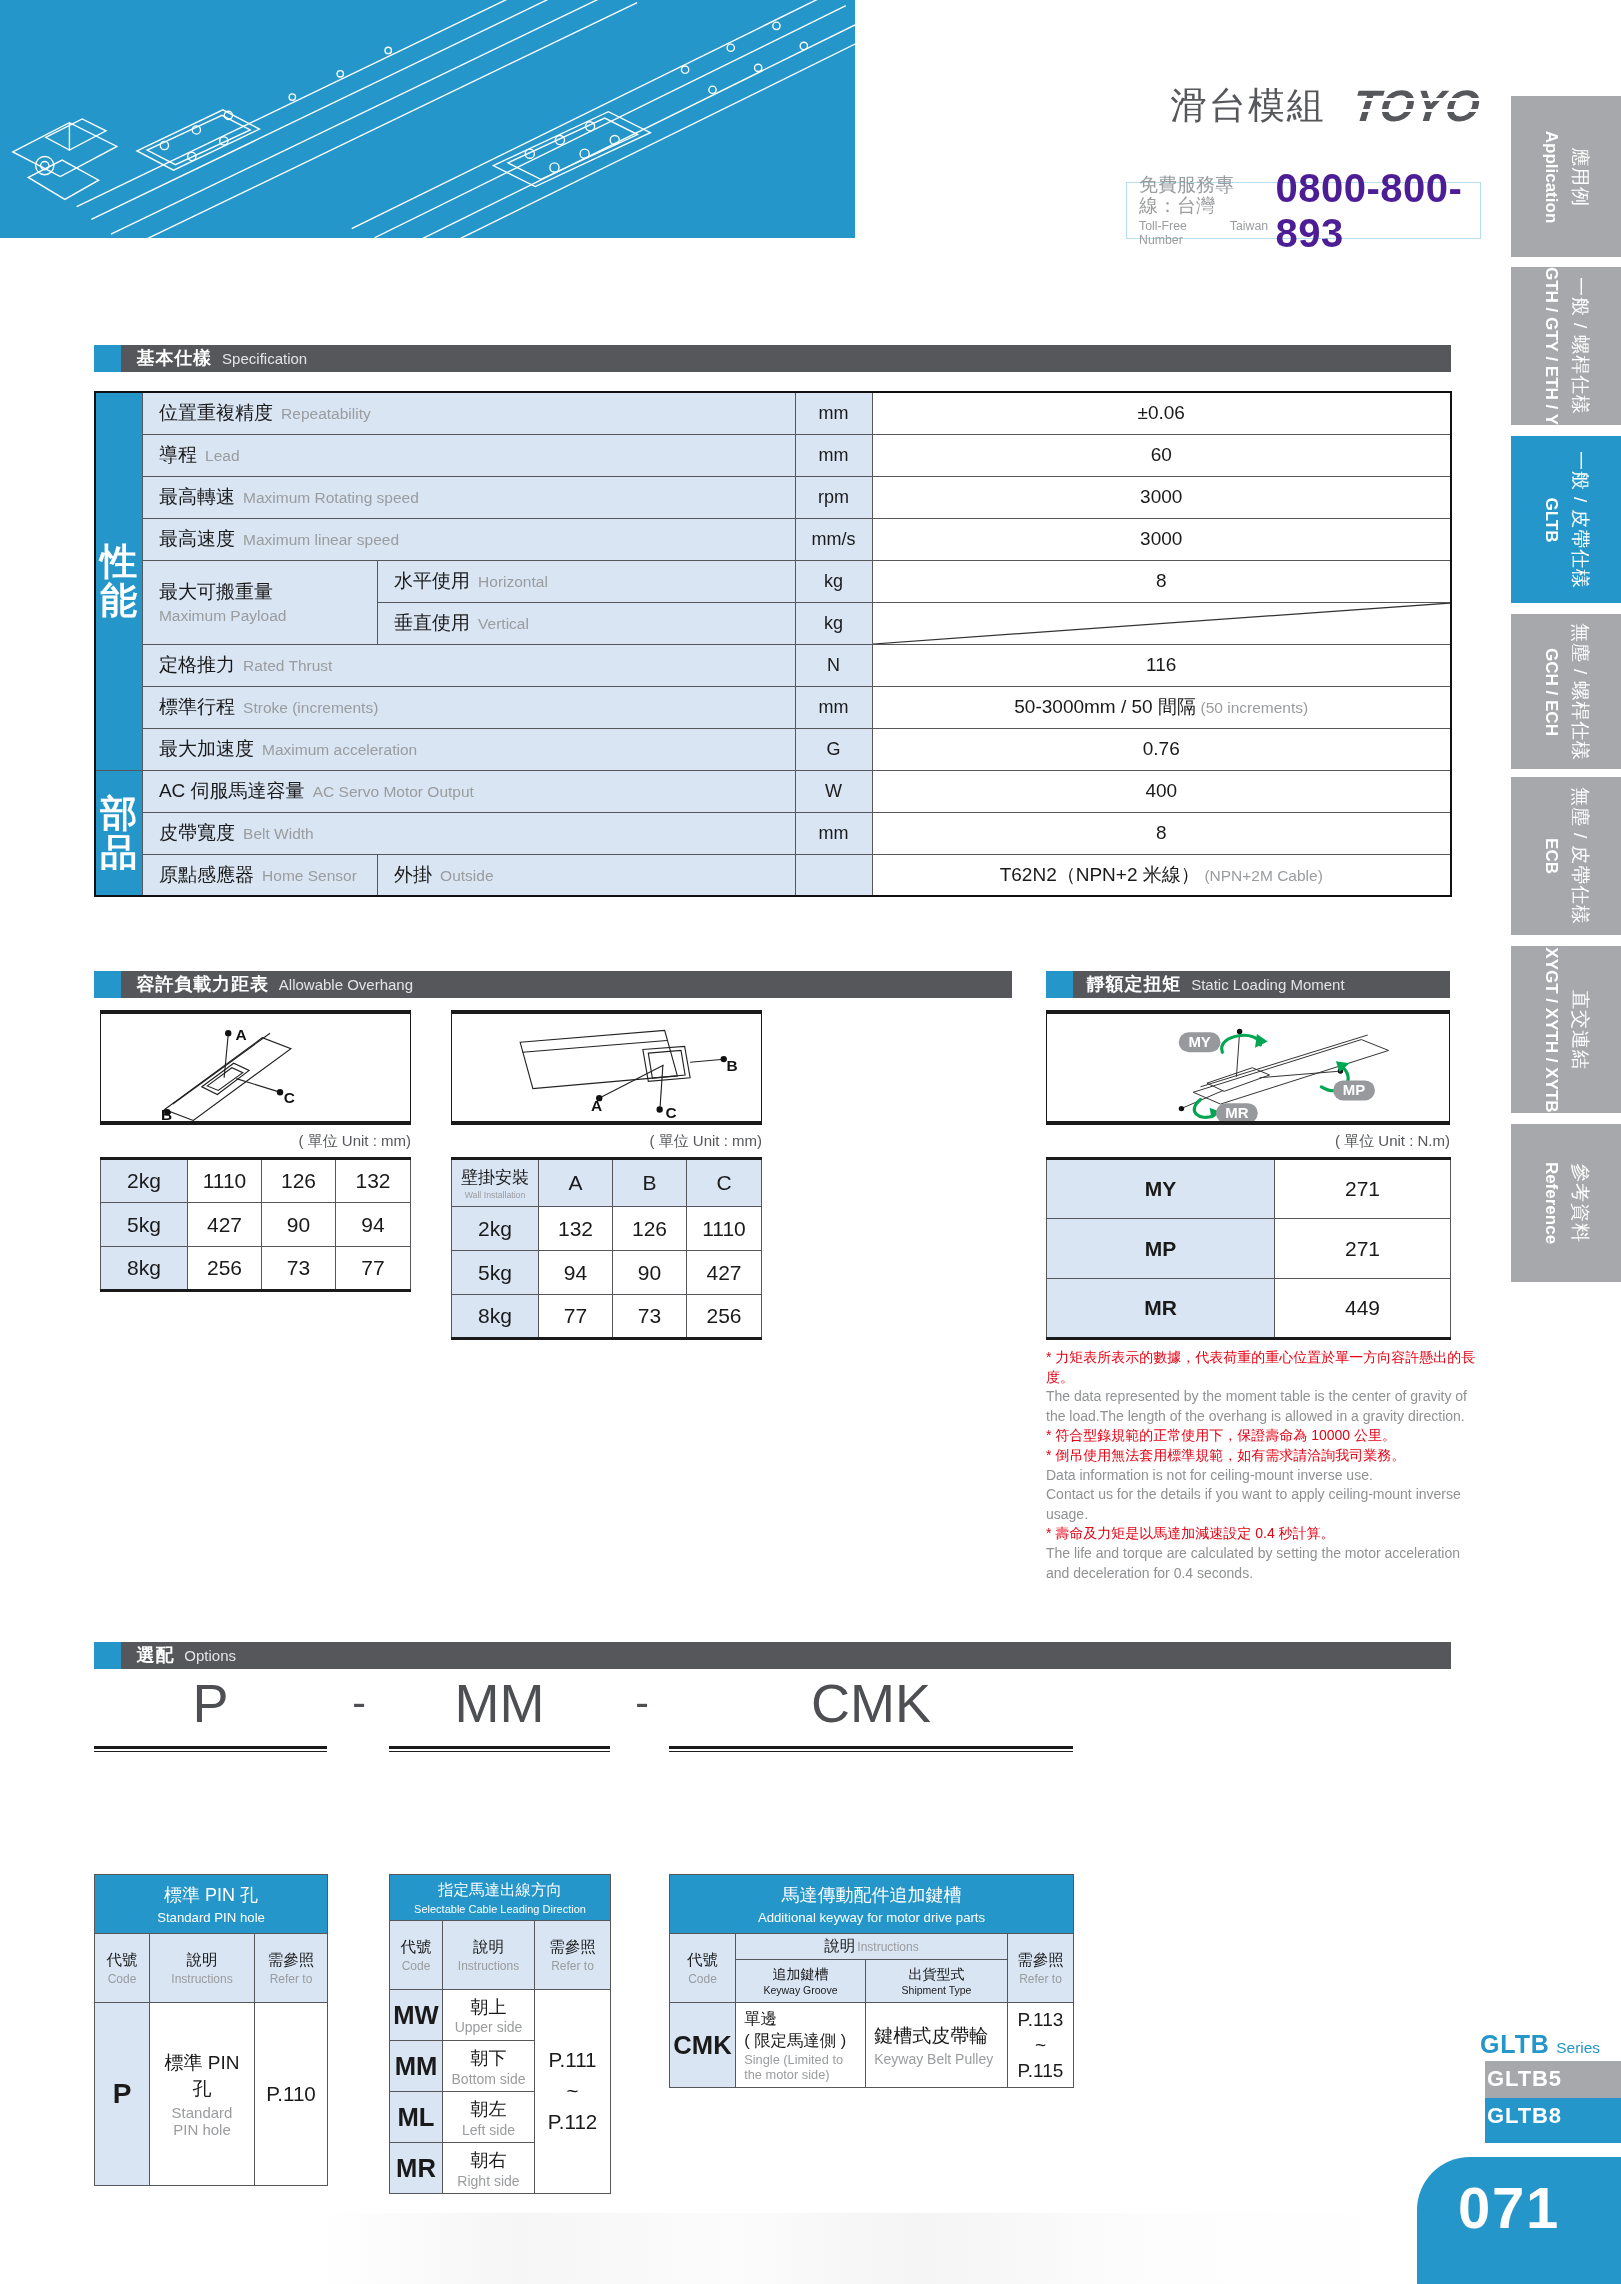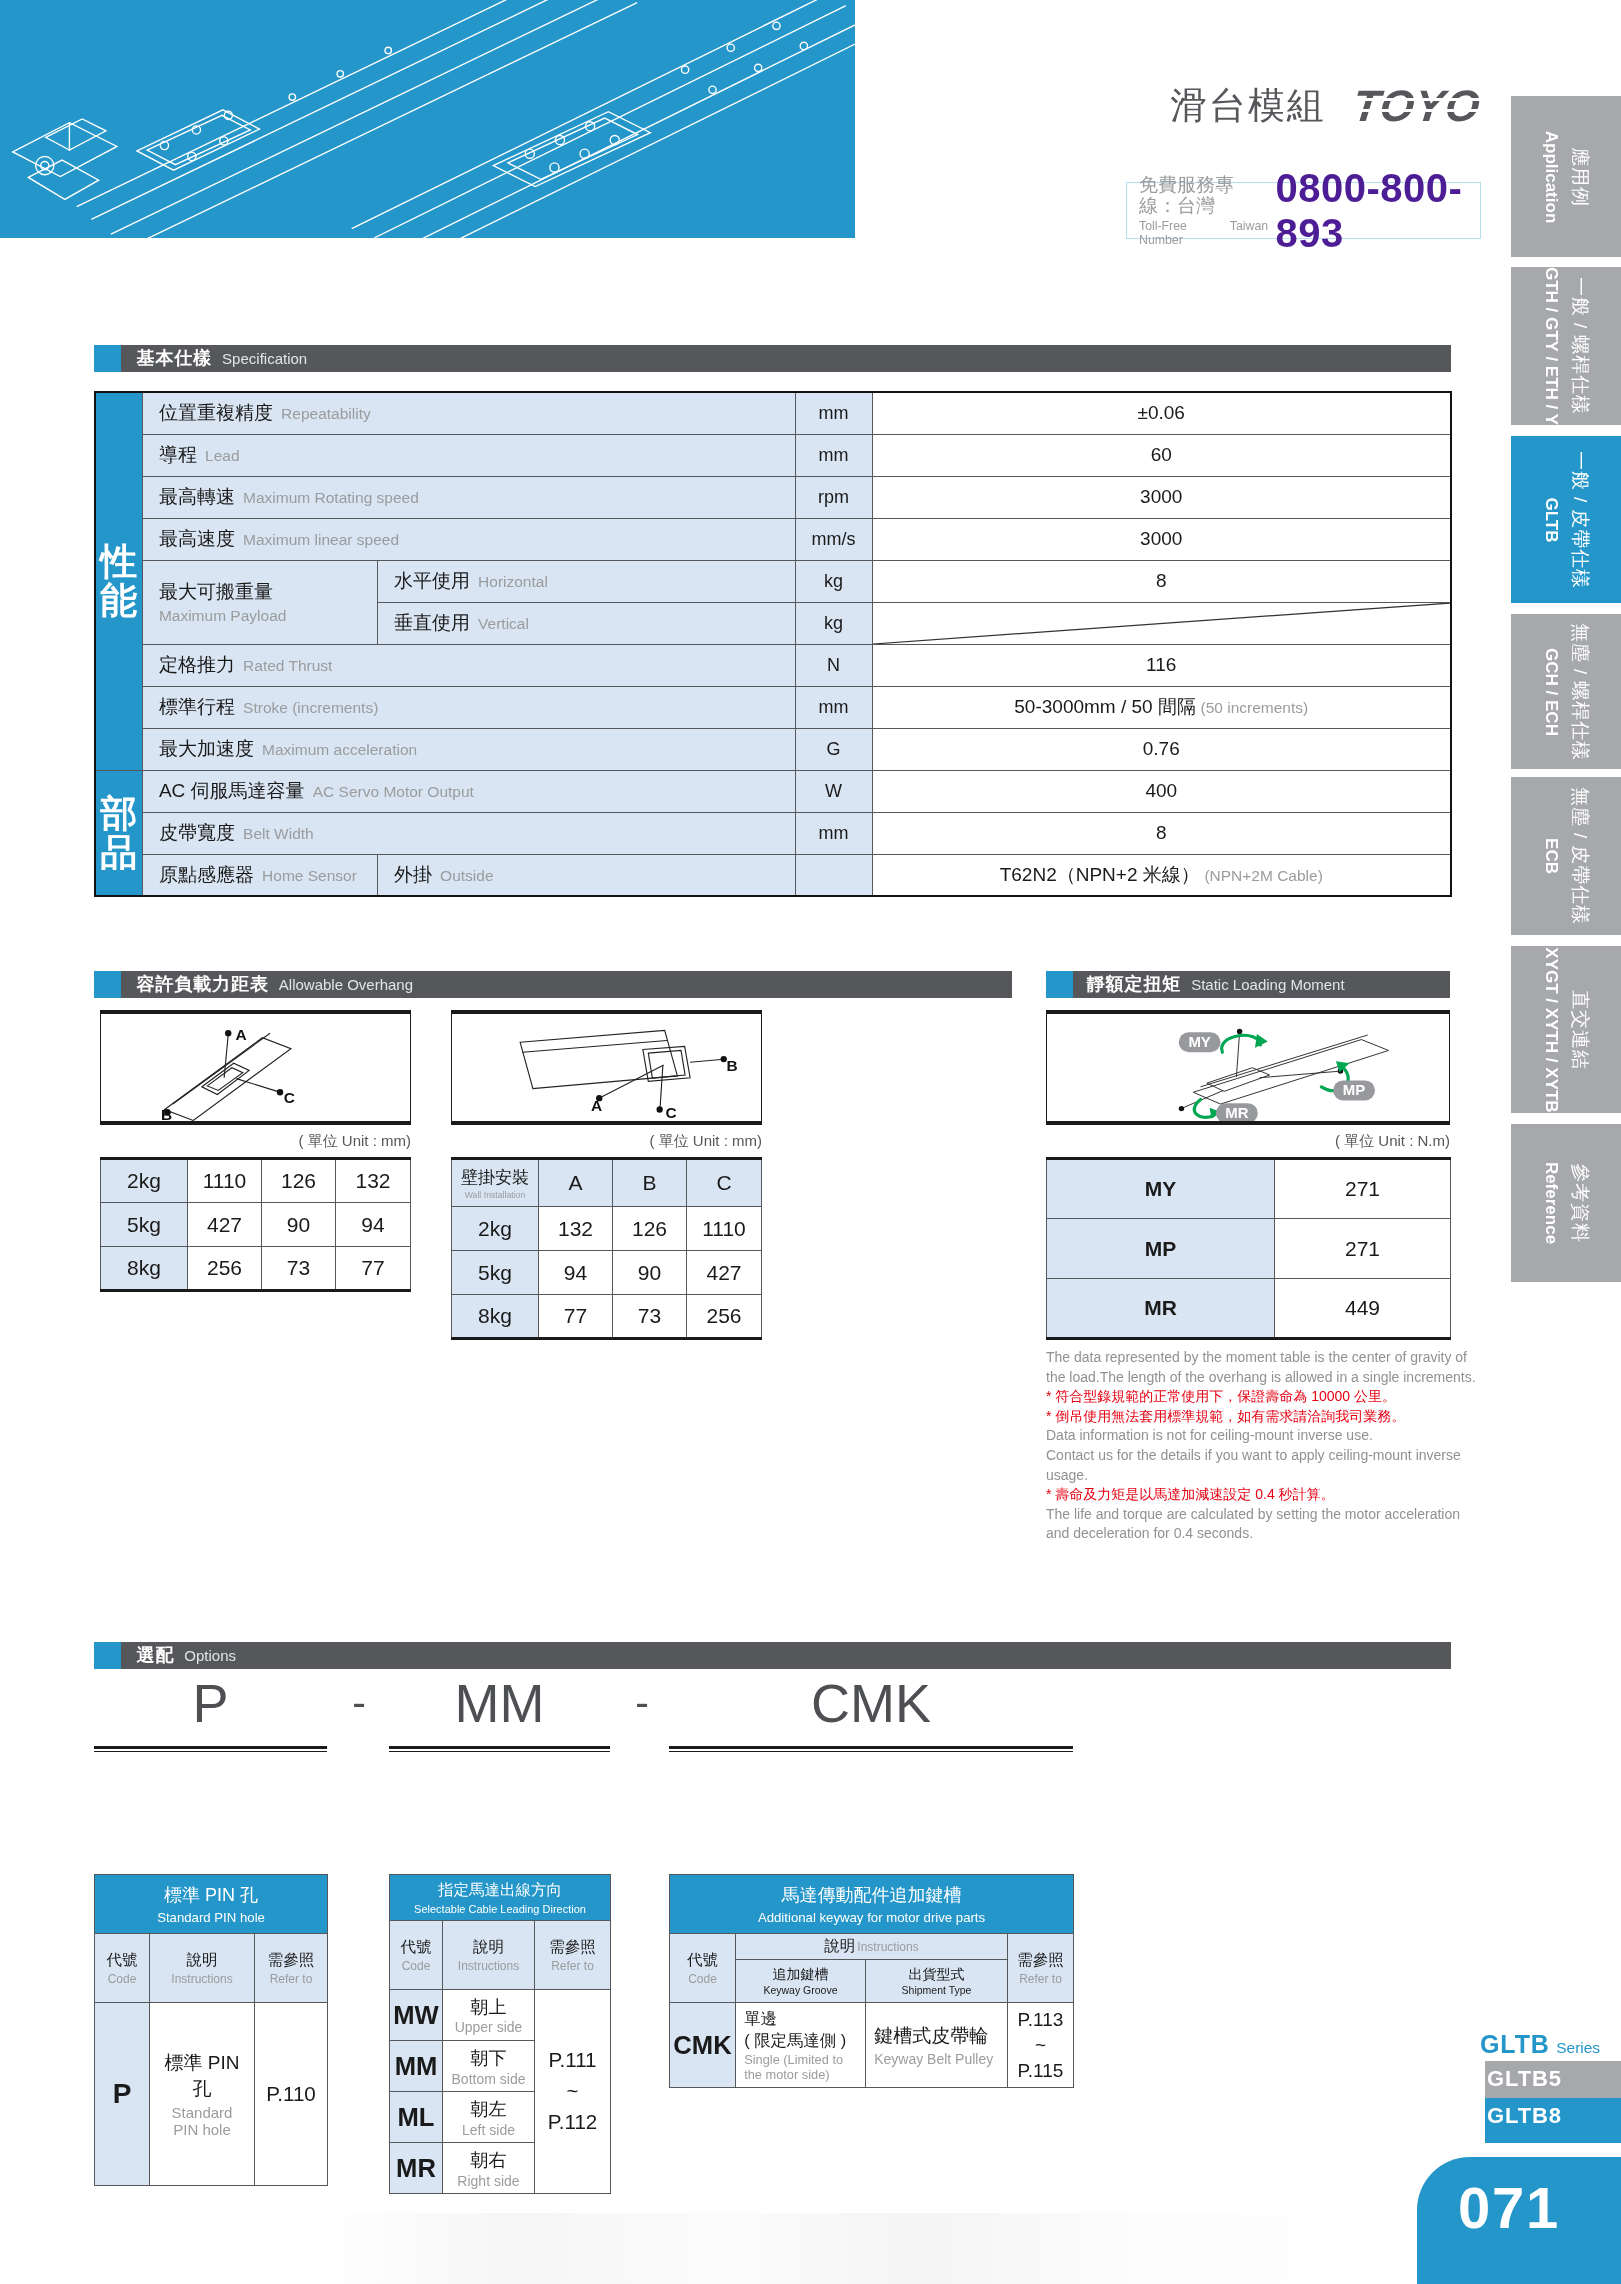--- a/index.html
+++ b/index.html
@@ -538,21 +538,22 @@
         <td class="v">271</td>
       </tr>
   <tr>
         <td class="k">MR</td>
         <td class="v">449</td>
       </tr>
 </tbody>
   </table>
 
 <div class="abs notes">
-  <div class="note-gray">The data represented by the moment table is the center of gravity of the load.The length of the overhang is allowed in a single increments.</div>
+  <div class="note-red">* 力矩表所表示的數據，代表荷重的重心位置於單一方向容許懸出的長度。</div>
+  <div class="note-gray">The data represented by the moment table is the center of gravity of the load.The length of the overhang is allowed in a gravity direction.</div>
   <div class="note-red">* 符合型錄規範的正常使用下，保證壽命為 10000 公里。</div>
   <div class="note-red">* 倒吊使用無法套用標準規範，如有需求請洽詢我司業務。</div>
   <div class="note-gray">Data information is not for ceiling-mount inverse use.</div>
   <div class="note-gray">Contact us for the details if you want to apply ceiling-mount inverse usage.</div>
   <div class="note-red">* 壽命及力矩是以馬達加減速設定 0.4 秒計算。</div>
   <div class="note-gray">The life and torque are calculated by setting the motor acceleration and deceleration for 0.4 seconds.</div>
 </div>
 
 <div class="abs secbar bar-opt">
   <span class="sq"></span>

